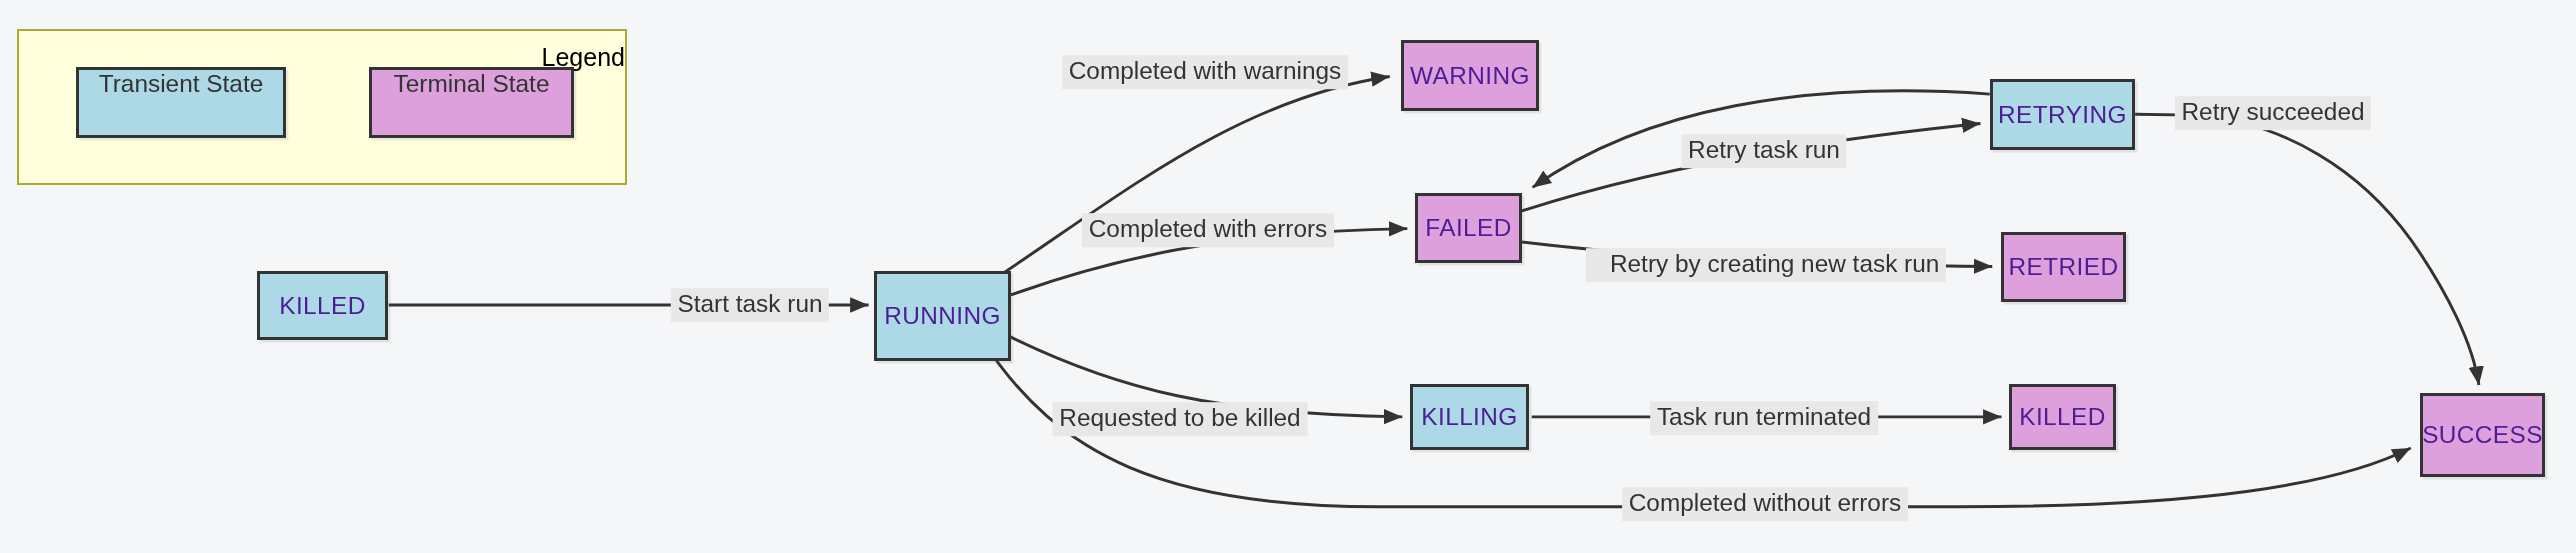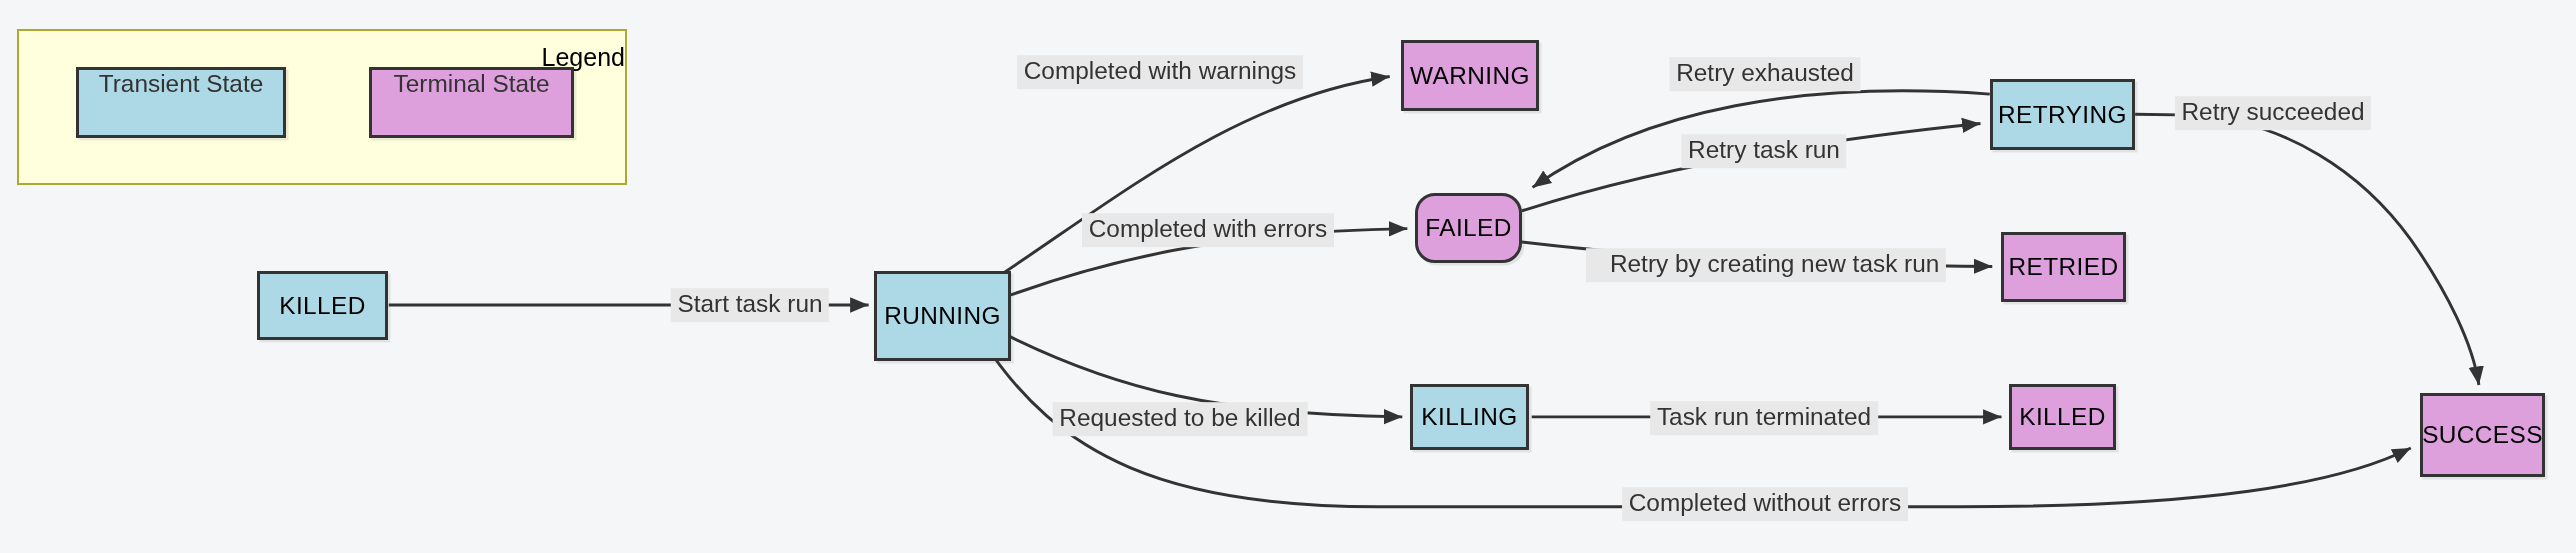--- a/index.html
+++ b/index.html
@@ -27,21 +27,21 @@
 
   .node {
     position: absolute;
     box-sizing: border-box;
     border: 3.4px solid #333333;
     display: flex;
     align-items: center;
     justify-content: center;
     font-size: 24.4px;
     letter-spacing: 0.4px;
-    color: #000000;
+    color: #4c1d95;
     box-shadow: 2.5px 2.5px 0 0 rgba(80,80,90,0.12);
   }
   .node.transient { background: #add8e6; }
   .node.terminal  { background: #dda0dd; }
 
   .edge-label {
     position: absolute;
     transform: translate(-50%, -50%);
     background: #e8e8e8;
     color: #333333;
@@ -112,32 +112,31 @@
       <span>Transient State</span>
     </div>
     <div class="legend-item terminal">
       <span>Terminal State</span>
     </div>
   </div>
 
   <div class="node transient" style="left:257px;  top:271px; width:131px; height:69px;">KILLED</div>
   <div class="node transient" style="left:874px; top:271px; width:137px; height:90px;">RUNNING</div>
   <div class="node terminal" style="left:1401px; top:40px;  width:138px; height:71px;">WARNING</div>
-  <div class="node terminal" style="left:1415px; top:193px; width:107px; height:70px;border-radius:20px;">FAILED</div>
+  <div class="node terminal" style="left:1415px; top:193px; width:107px; height:70px;">FAILED</div>
   <div class="node transient" style="left:1990px; top:79px;  width:145px; height:71px;">RETRYING</div>
   <div class="node terminal" style="left:2001px; top:232px; width:125px; height:70px;">RETRIED</div>
   <div class="node transient" style="left:1410px; top:384px; width:119px; height:66px;">KILLING</div>
   <div class="node terminal" style="left:2009px; top:384px; width:107px; height:66px;">KILLED</div>
   <div class="node terminal" style="left:2420px; top:393px; width:125px; height:84px;">SUCCESS</div>
 
   <div class="edge-label" style="left:750px;  top:305px;">Start task run</div>
-  <div class="edge-label" style="left:1160px; top:72px;">Completed with warnings</div>
+  <div class="edge-label" style="left:1205px; top:72px;">Completed with warnings</div>
   <div class="edge-label" style="left:1208px; top:230px;">Completed with errors</div>
   <div class="edge-label" style="left:1180px; top:419px;">Requested to be killed</div>
   <div class="edge-label" style="left:1765px; top:504px;">Completed without errors</div>
   <div class="edge-label" style="left:1764px; top:151px;">Retry task run</div>
-  <div class="edge-label" style="left:1765px; top:74px;">Retry exhausted</div>
   <div class="edge-label" style="left:1766px; top:265px;padding-left:24px;">Retry by creating new task run</div>
   <div class="edge-label" style="left:1764px; top:418px;">Task run terminated</div>
   <div class="edge-label" style="left:2273px; top:113px;">Retry succeeded</div>
 
 </div>
 
 
 </body></html>

